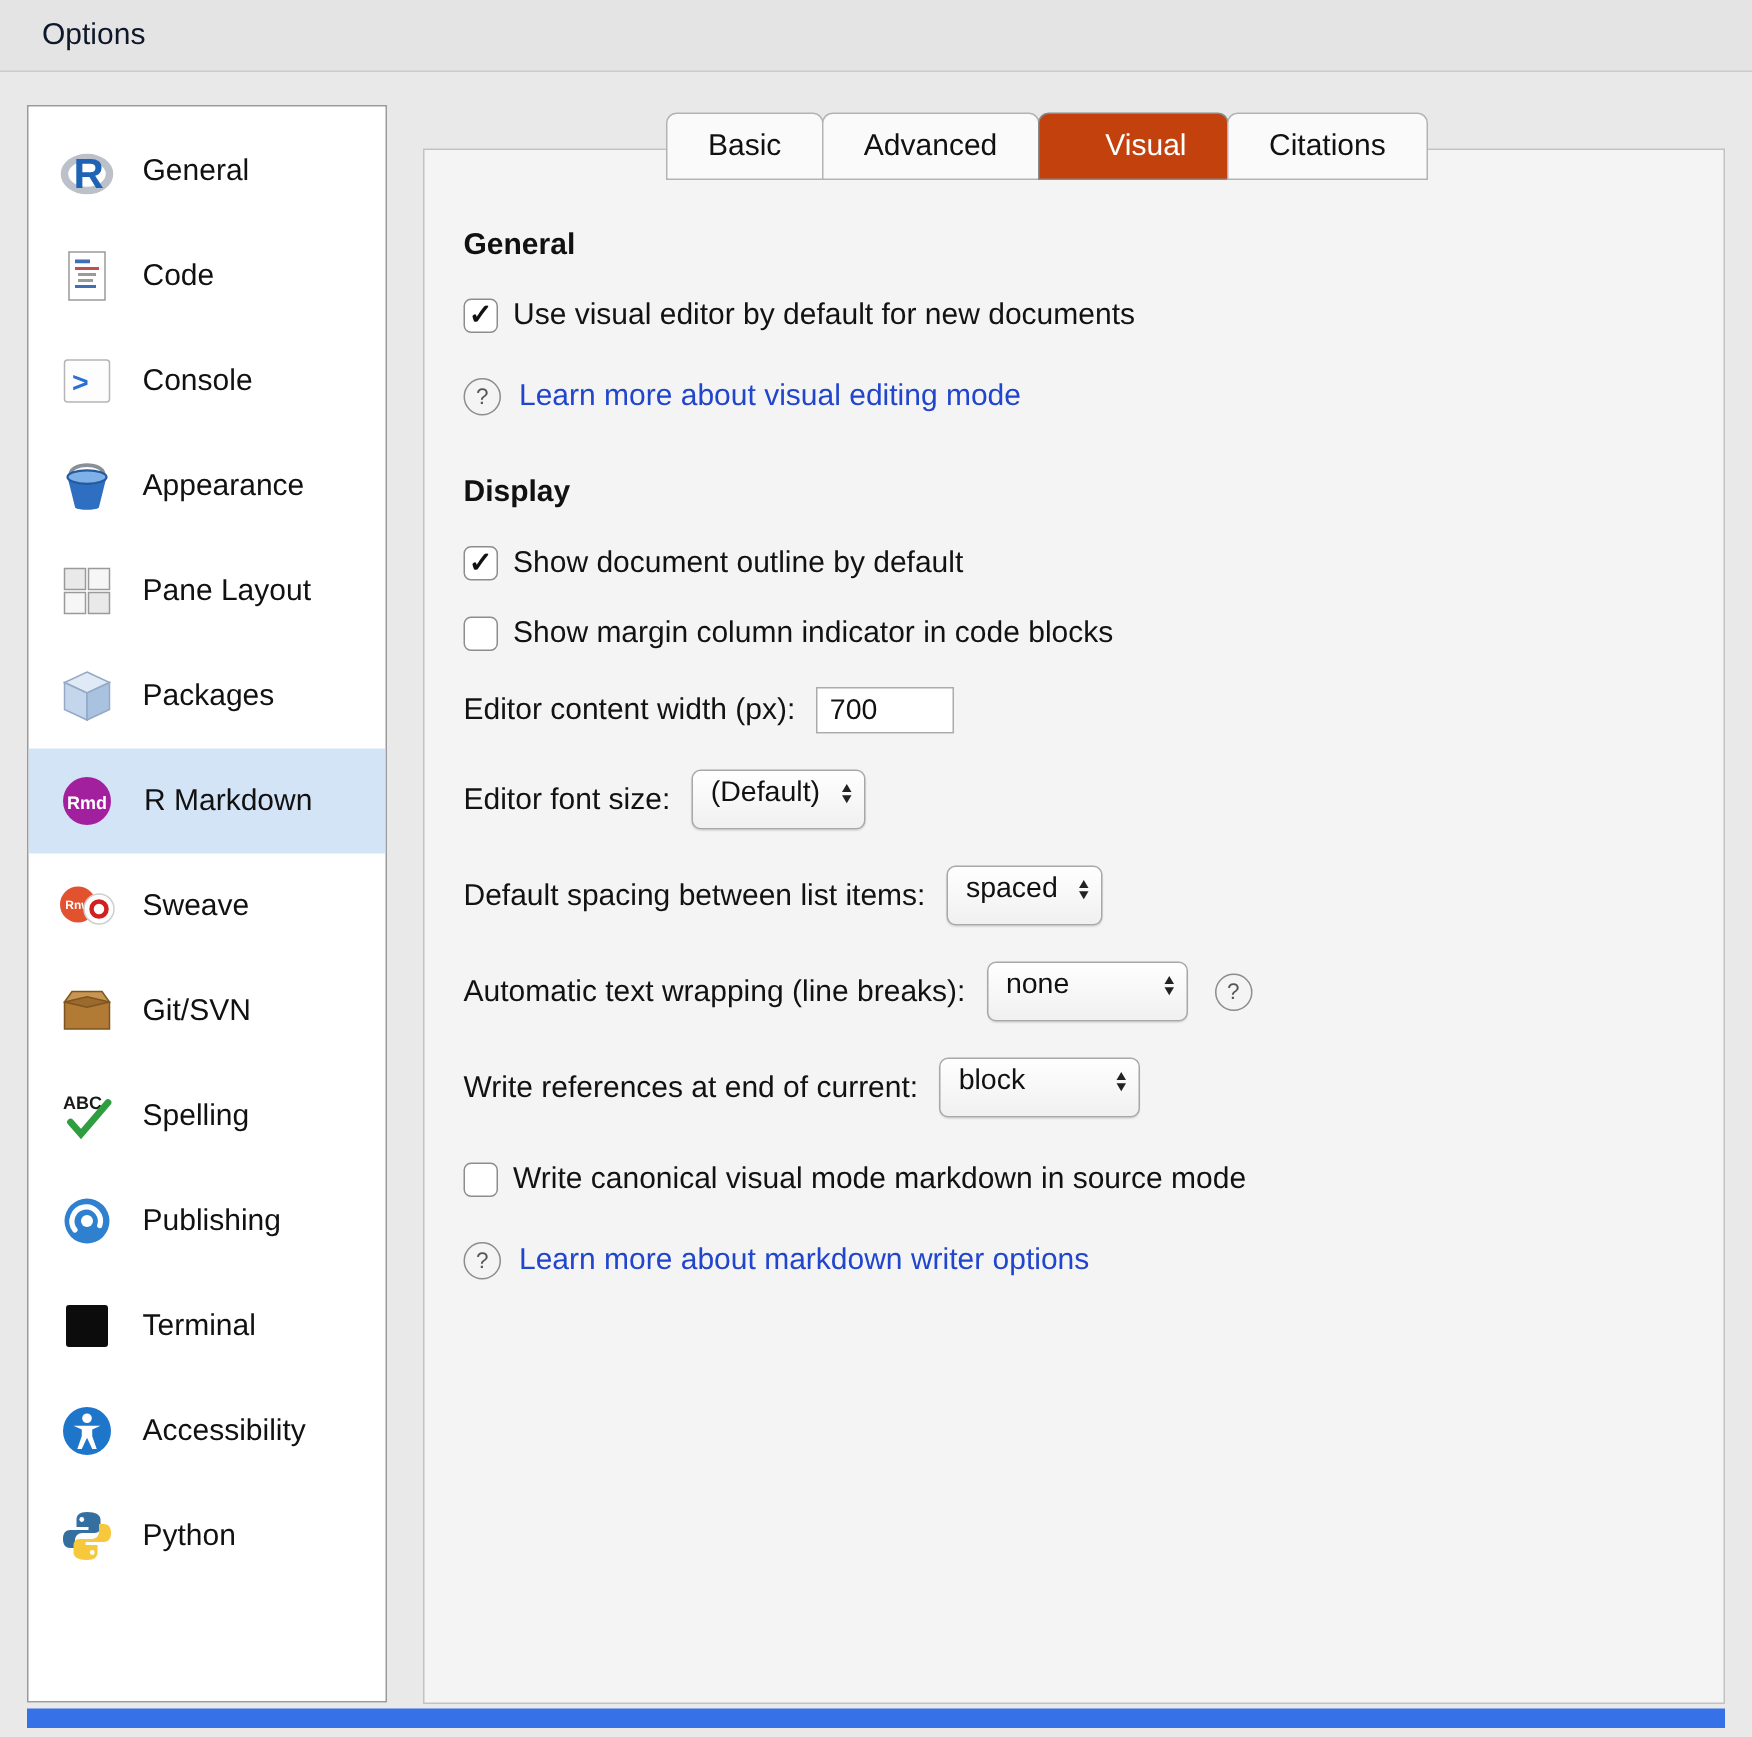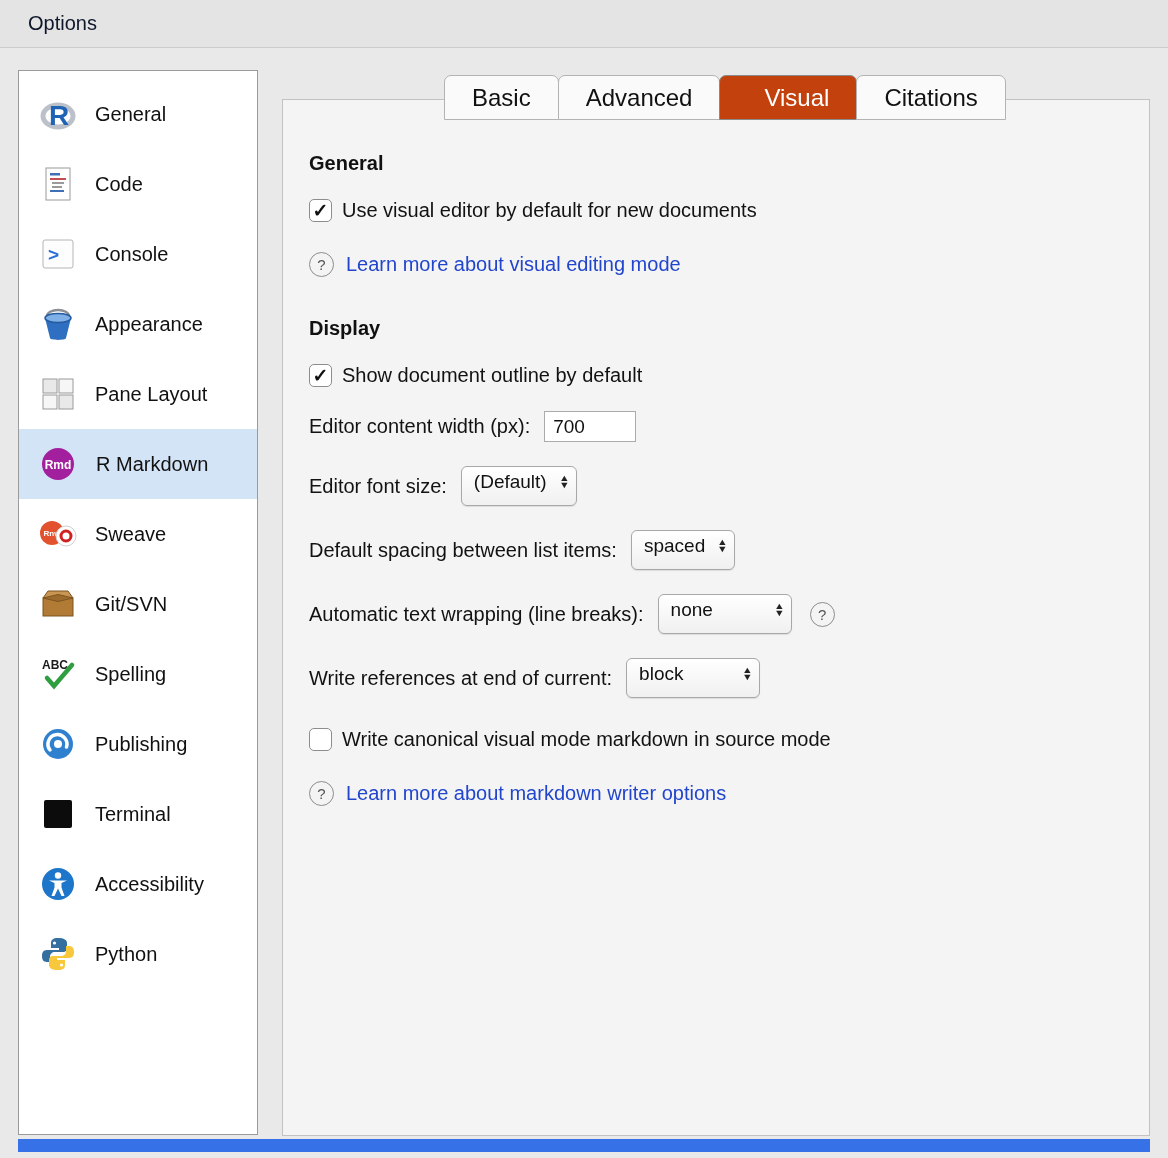--- a/index.html
+++ b/index.html
@@ -29,21 +29,21 @@
     padding-left: 20px; gap: 18px; font-size: 20px; color: #111;
     cursor: default;
   }
   .side-item.selected { background: #d4e4f7; gap: 19px; }
   .side-icon { width: 38px; height: 38px; flex: 0 0 38px; display: flex; align-items: center; justify-content: center; }
   .side-icon svg { width: 38px; height: 38px; display: block; }
   
   .tabs { position: absolute; left: 445px; top: 75px; display: flex; z-index: 3; }
   .tab {
     height: 45px; display: flex; align-items: center; justify-content: center;
-    padding: 0 27px; font-size: 24px; color: #111;
+    padding: 0 27px; font-size: 20px; color: #111;
     background: #fafafa; border: 1px solid #b3b3b3;
     border-radius: 7px 7px 0 0; margin-left: -1px;
   }
   .tab.selected { background: #c2410c; border-color: #8a8a8a; color: #ffffff; padding-left: 44px; }
   
   .panel {
     position: absolute; left: 282px; top: 99px; width: 868px; height: 1037px;
     background: #f4f4f4; border: 1px solid #c2c2c2;
   }
   .panel-content { padding: 52px 30px 0 26px; }
@@ -149,20 +149,30 @@
       <svg viewBox="0 0 38 38">
           <rect x="4" y="4" width="14" height="14" fill="#e9e9e9" stroke="#9a9a9a"></rect>
           <rect x="20" y="4" width="14" height="14" fill="#f6f6f6" stroke="#9a9a9a"></rect>
           <rect x="4" y="20" width="14" height="14" fill="#f6f6f6" stroke="#9a9a9a"></rect>
           <rect x="20" y="20" width="14" height="14" fill="#e9e9e9" stroke="#9a9a9a"></rect>
         </svg>
     </span>
     <span>Pane Layout</span>
   </div>
 
+  <div class="side-item">
+    <span class="side-icon">
+      <svg viewBox="0 0 38 38">
+          <polygon points="19,3 34,10 19,17 4,10" fill="#dfeaf6" stroke="#93a9c4"></polygon>
+          <polygon points="4,10 19,17 19,35 4,28" fill="#c3d6ec" stroke="#93a9c4"></polygon>
+          <polygon points="34,10 19,17 19,35 34,28" fill="#a9c2e0" stroke="#93a9c4"></polygon>
+        </svg>
+    </span>
+    <span>Packages</span>
+  </div>
 
   <div class="side-item selected">
     <span class="side-icon">
       <svg viewBox="0 0 38 38">
           <circle cx="19" cy="19" r="16" fill="#a2209e"></circle>
           <text x="19" y="24" text-anchor="middle" font-size="12" font-weight="bold" fill="#ffffff">Rmd</text>
         </svg>
     </span>
     <span>R Markdown</span>
   </div>
@@ -264,20 +274,24 @@
 
     <div class="sec-heading">Display</div>
 
     <label class="row">
       <span class="checkbox">
           <span class="mark">✓</span>
         </span>
       <span>Show document outline by default</span>
     </label>
 
+    <label class="row">
+      <span class="checkbox"></span>
+      <span>Show margin column indicator in code blocks</span>
+    </label>
 
     <div class="row">
       <span class="field-label">Editor content width (px):</span>
       <input class="text-input" type="text" value="700" style="">
     </div>
 
     <div class="row">
       <span class="field-label">Editor font size:</span>
       <span class="dropdown">
         <span>(Default)</span>

